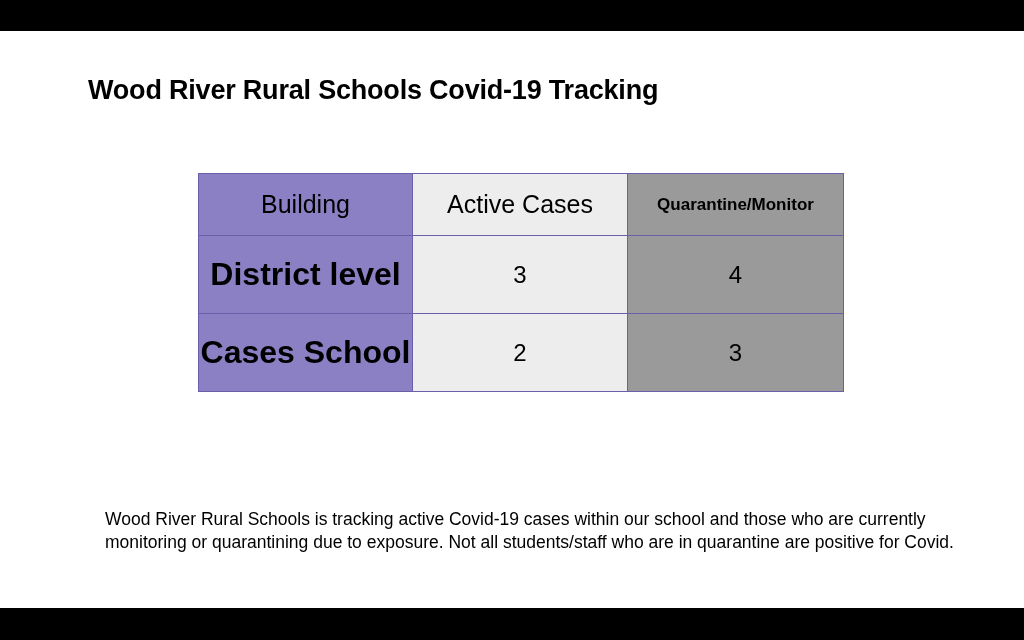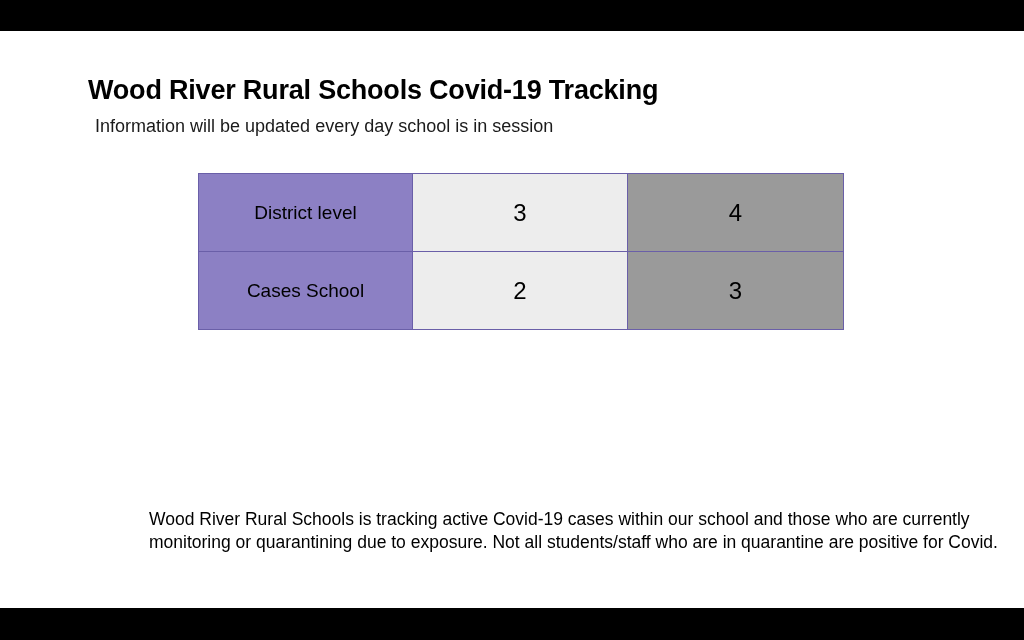--- a/index.html
+++ b/index.html
@@ -89,59 +89,68 @@
 
   .hdr-label {
     font-size: 25px;
     font-weight: normal;
   }
   .hdr-label-small {
     font-size: 17px;
     font-weight: bold;
   }
   .building-label {
-    font-size: 19px;
-    font-weight: normal;
+    font-size: 32px;
+    font-weight: bold;
   }
   .count-value {
     font-size: 24px;
     font-weight: normal;
   }
 
   #footer-note {
     position: absolute;
     left: 105px;
     top: 477px;
     width: 872px;
     font-size: 17.5px;
     line-height: 23px;
     color: #000000;
-    margin-left: 44px;
   }
 </style>
 </head>
 <body>
 
 <div id="slide-frame">
 
   <div class="letterbox" id="letterbox-top"></div>
 
   <div id="slide-canvas">
 
     <div id="slide-title">Wood River Rural Schools Covid-19 Tracking</div>
 
-    <div id="slide-subtitle">Information will be updated every day school is in session</div>
 
     <table id="tracking-table">
       <colgroup>
         <col class="col-building">
         <col class="col-active">
         <col class="col-quarantine">
       </colgroup>
       <tbody>
+        <tr class="row-header">
+          <td class="cell-purple">
+            <span class="hdr-label">Building</span>
+          </td>
+          <td class="cell-light">
+            <span class="hdr-label">Active Cases</span>
+          </td>
+          <td class="cell-gray">
+            <span class="hdr-label-small">Quarantine/Monitor</span>
+          </td>
+        </tr>
 
         <tr class="row-data">
           <td class="cell-purple">
             <span class="building-label">District level</span>
           </td>
           <td class="cell-light">
             <span class="count-value">3</span>
           </td>
           <td class="cell-gray">
             <span class="count-value">4</span>

